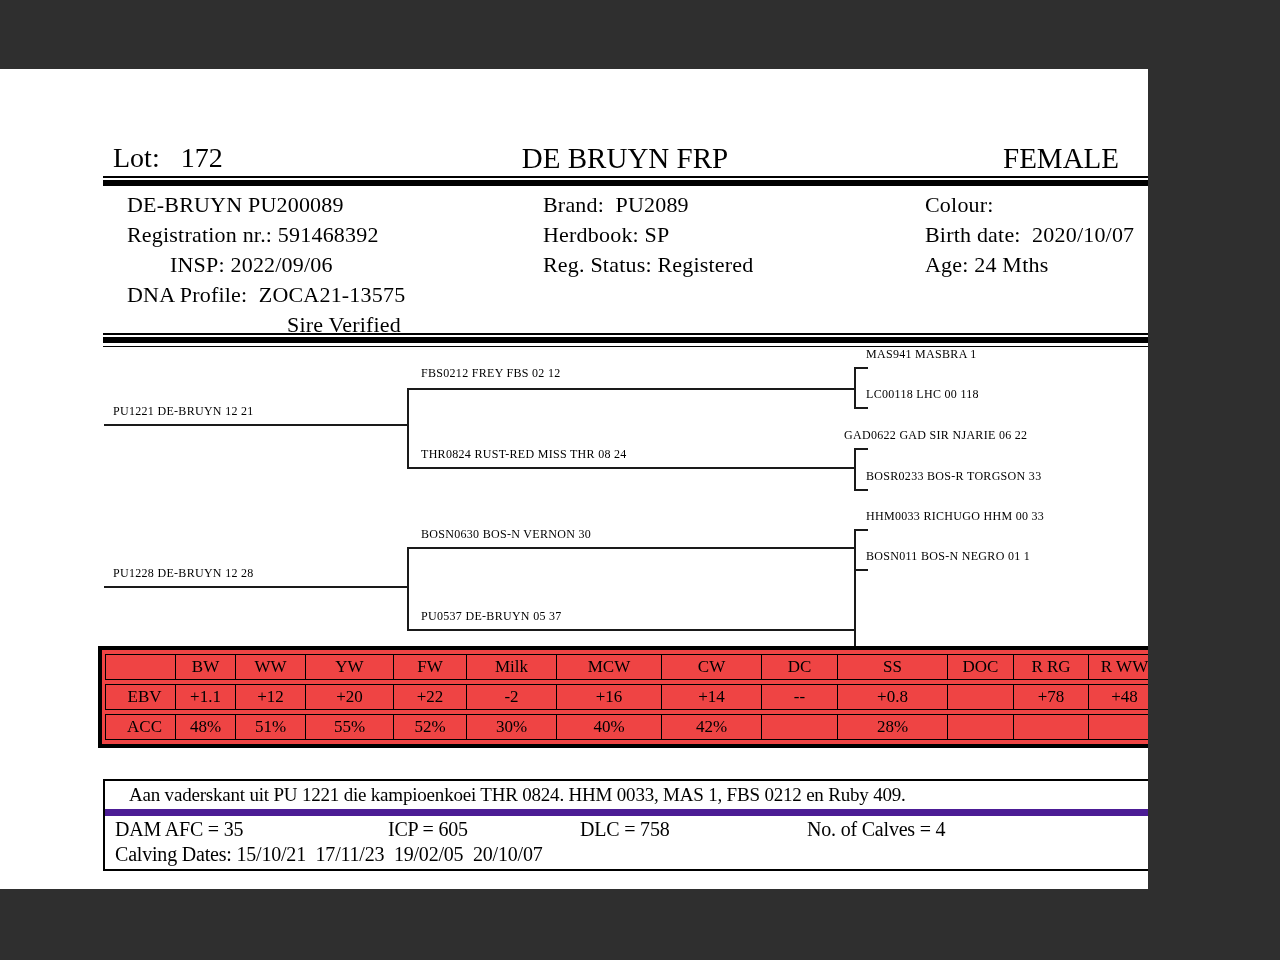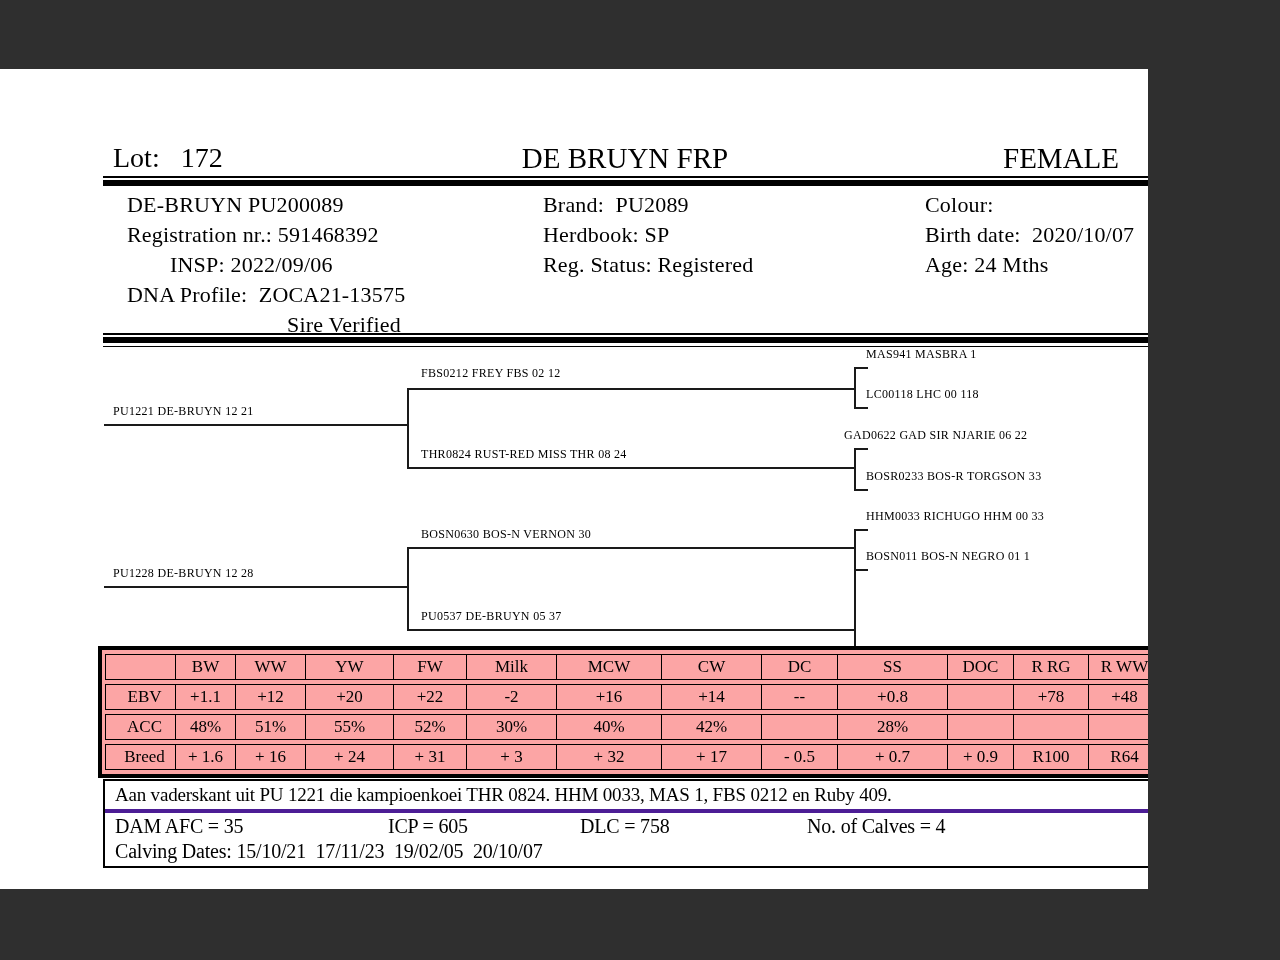--- a/index.html
+++ b/index.html
@@ -10,30 +10,30 @@
   .hdr{font-size:29px;white-space:pre;}
   .lot{font-size:28px;white-space:pre;}
   .ruleThin{position:absolute;height:2px;background:#000;}
   .ruleThick{position:absolute;height:6px;background:#000;}
   .info{font-size:22px;white-space:pre;letter-spacing:0.2px;}
   .ped{font-size:12px;letter-spacing:0.3px;white-space:pre;}
   .hline{position:absolute;height:2px;background:#1a1a1a;}
   .vline{position:absolute;width:2px;background:#1a1a1a;}
   .tick{position:absolute;height:2px;width:12px;background:#1a1a1a;}
   .ebv-frame{position:absolute;left:98px;top:646px;width:1139px;border:4px solid #000;
-             padding:0 3px;background:#fca5a5;box-sizing:border-box;}
+             padding:0 3px;background:#ef4444;box-sizing:border-box;}
   table.ebv{border-collapse:separate;border-spacing:0 4px;table-layout:fixed;width:100%;}
   table.ebv td{border:1px solid #000;border-right:none;text-align:center;font-size:17px;
                line-height:22px;padding:1px 0;overflow:hidden;}
   table.ebv td:last-child{border-right:1px solid #000;}
   table.ebv td.lbl{text-align:center;padding-left:8px;}
   .notes{position:absolute;left:103px;top:779px;width:1133px;border:2px solid #000;
          box-sizing:border-box;background:#fff;}
   .nrow{font-size:20px;letter-spacing:-0.2px;white-space:pre;line-height:24px;}
-  .nrow1{padding:2px 0 2px 10px;border-bottom:4px solid #4c1d95;font-size:19px;}
+  .nrow1{padding:2px 0 2px 24px;border-bottom:7px solid #4c1d95;font-size:19px;}
   .nrow2{position:relative;height:26px;}
   .nrow2 span{position:absolute;top:1px;}
   .nrow3{padding:0 0 3px 10px;}
 </style>
 </head>
 <body>
 
 <div class="screen">
 
   <div class="bar" style="top:0;height:69px;"></div>
@@ -155,36 +155,20 @@
         <td>30%</td>
         <td>40%</td>
         <td>42%</td>
         <td></td>
         <td>28%</td>
         <td></td>
         <td></td>
         <td></td>
         <td>42%</td>
       </tr>
-      <tr>
-        <td class="lbl">Breed</td>
-        <td>+ 1.6</td>
-        <td>+ 16</td>
-        <td>+ 24</td>
-        <td>+ 31</td>
-        <td>+ 3</td>
-        <td>+ 32</td>
-        <td>+ 17</td>
-        <td>- 0.5</td>
-        <td>+ 0.7</td>
-        <td>+ 0.9</td>
-        <td>R100</td>
-        <td>R64</td>
-        <td>R70</td>
-      </tr>
     </tbody>
       </table>
   </div>
 
   <div class="notes">
     <div class="nrow nrow1">Aan vaderskant uit PU 1221 die kampioenkoei THR 0824. HHM 0033, MAS 1, FBS 0212 en Ruby 409.</div>
     <div class="nrow nrow2">
       <span style="left:10px;">DAM AFC = 35</span>
       <span style="left:283px;">ICP = 605</span>
       <span style="left:475px;">DLC = 758</span>

